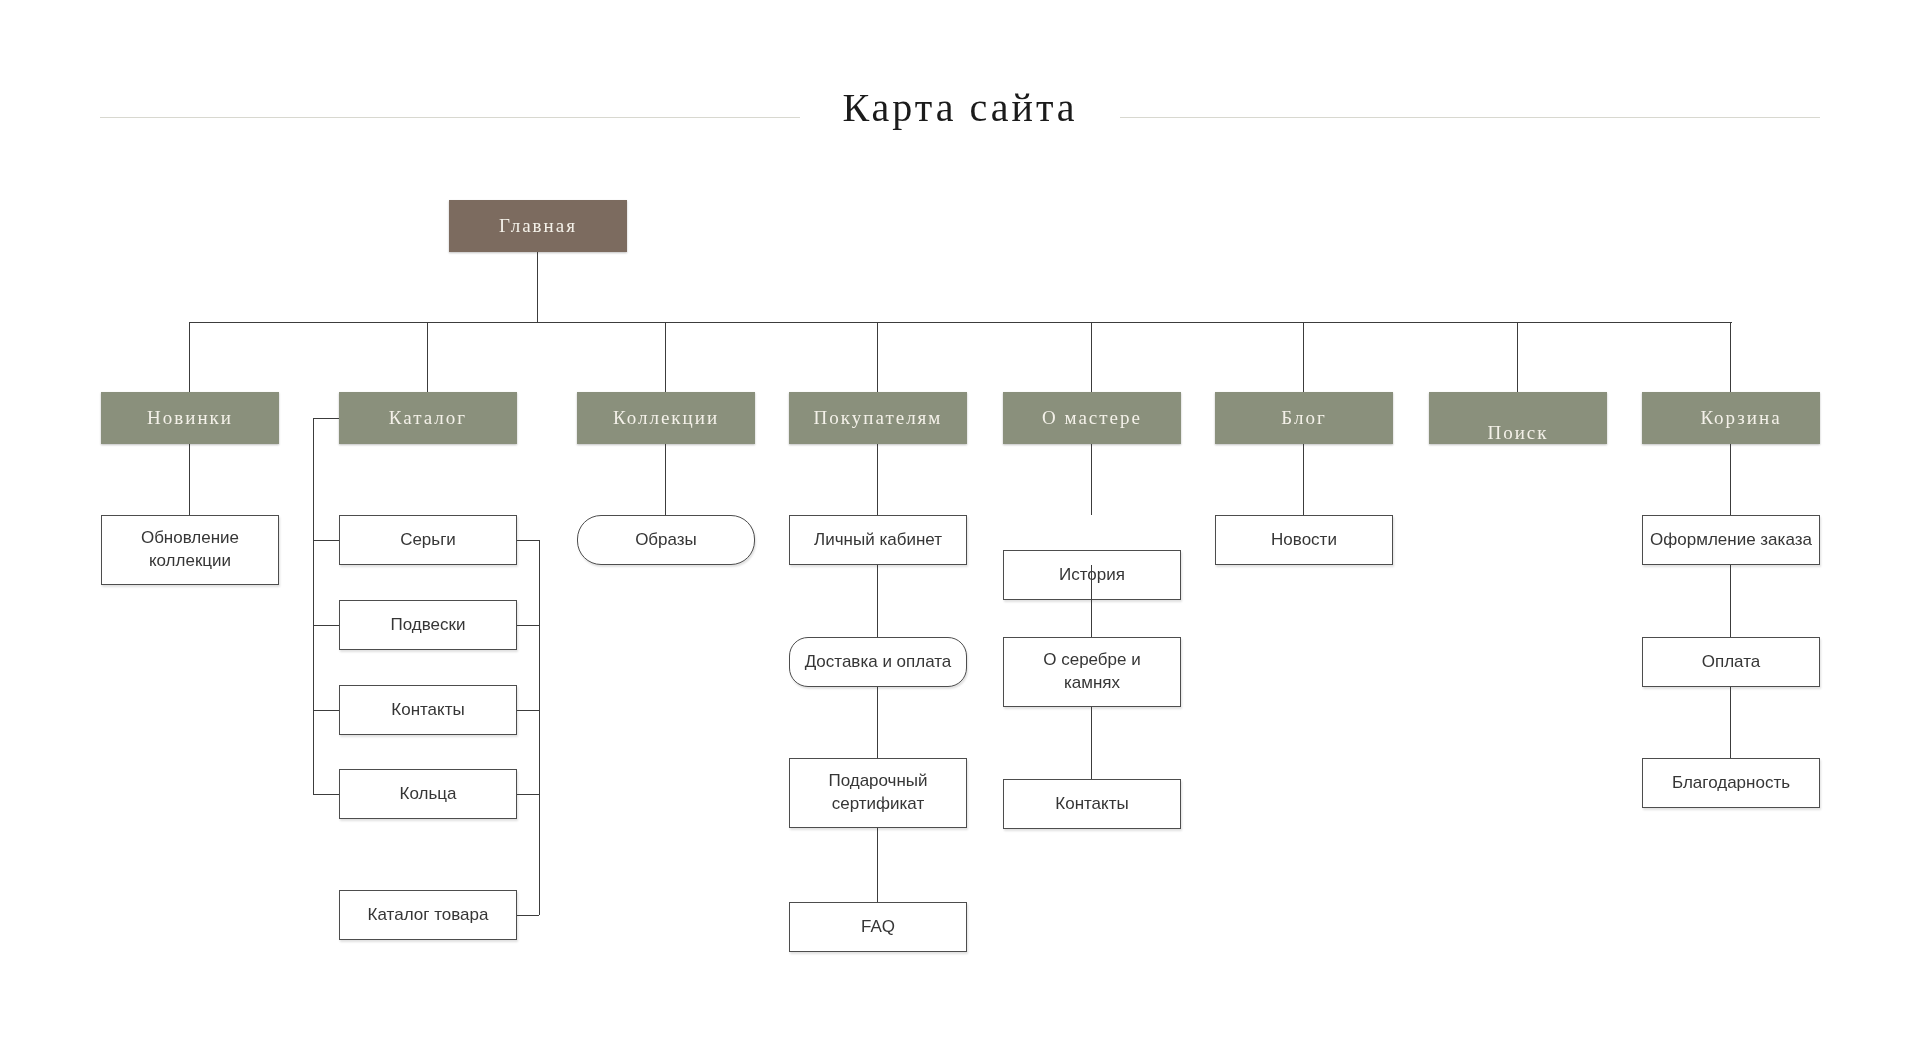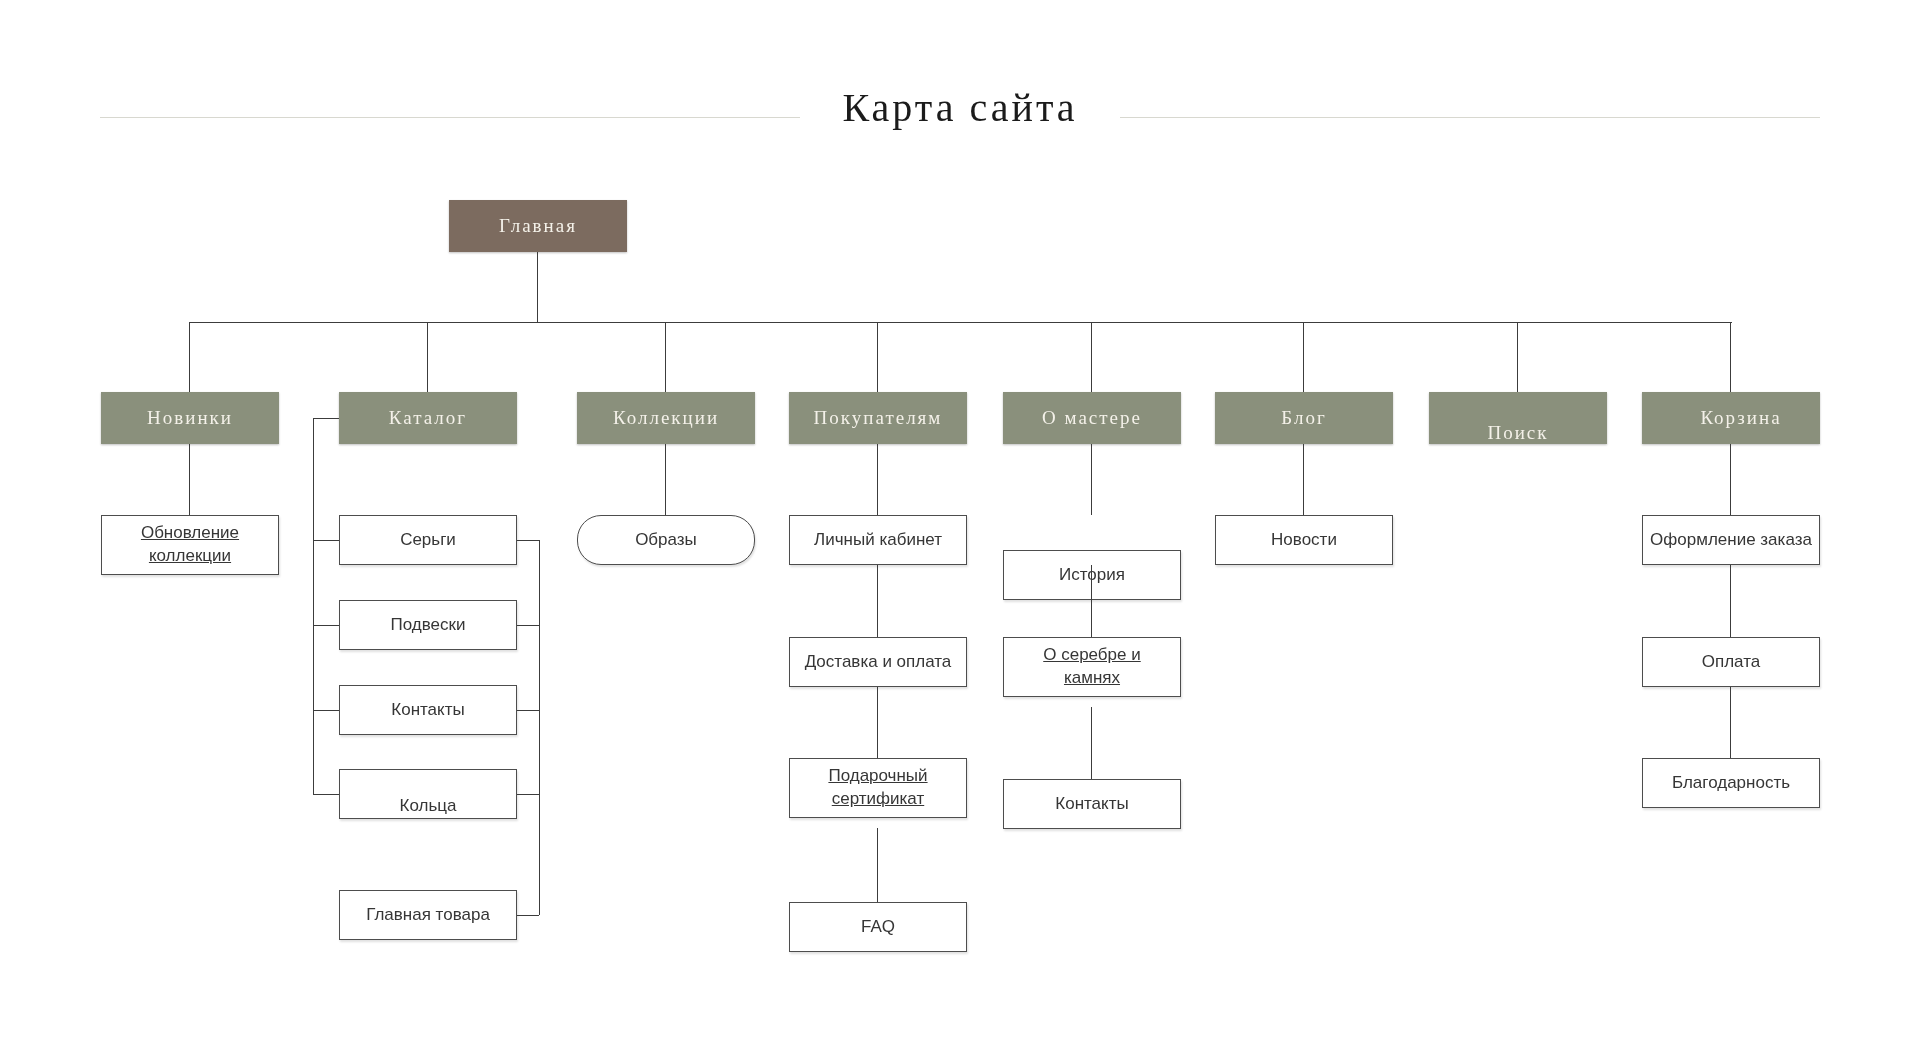--- a/index.html
+++ b/index.html
@@ -35,21 +35,21 @@
     font-family:"Liberation Serif", serif;font-size:19px;letter-spacing:2px;
     box-shadow:0 1px 2px rgba(0,0,0,0.25);
   }
   .root{background:var(--root-bg);}
   .section{background:var(--section-bg);}
   .leaf{
     height:50px;background:#ffffff;border:1px solid var(--leaf-border);
     color:var(--leaf-text);font-size:17px;line-height:1.35;padding:0 6px;
     box-shadow:1px 2px 2px rgba(0,0,0,0.12);
   }
-  .leaf.two{height:60px;padding:0 26px;text-decoration:underline;}
+  .leaf.two{height:70px;padding:0 26px;}
 
   .vline,.hline{position:absolute;background:var(--line);}
   .vline{width:1px;}
   .hline{height:1px;}
 </style>
 </head>
 <body>
 
 <div class="title">Карта сайта</div>
 <div class="rule left"></div>
@@ -90,35 +90,35 @@
 
 <div class="node leaf" style="left:339px;top:515px;">
     <span>Серьги</span>
   </div>
 <div class="node leaf" style="left:339px;top:600px;">
     <span>Подвески</span>
   </div>
 <div class="node leaf" style="left:339px;top:685px;">
     <span>Контакты</span>
   </div>
-<div class="node leaf" style="left:339px;top:769px;align-items:flex-end;">
+<div class="node leaf" style="left:339px;top:769px;">
     <span>Кольца</span>
   </div>
 <div class="node leaf" style="left:339px;top:890px;">
-    <span>Главная товара</span>
+    <span>Каталог товара</span>
   </div>
 
 <div class="node leaf" style="left:577px;top:515px;border-radius:24px;">
     <span>Образы</span>
   </div>
 
 <div class="node leaf" style="left:789px;top:515px;">
     <span>Личный кабинет</span>
   </div>
-<div class="node leaf" style="left:789px;top:637px;">
+<div class="node leaf" style="left:789px;top:637px;border-radius:19px;">
     <span>Доставка и оплата</span>
   </div>
 <div class="node leaf two" style="left:789px;top:758px;">
     <span>Подарочный сертификат</span>
   </div>
 <div class="node leaf" style="left:789px;top:902px;">
     <span>FAQ</span>
   </div>
 
 <div class="node leaf" style="left:1003px;top:515px;margin-top:35px;">

